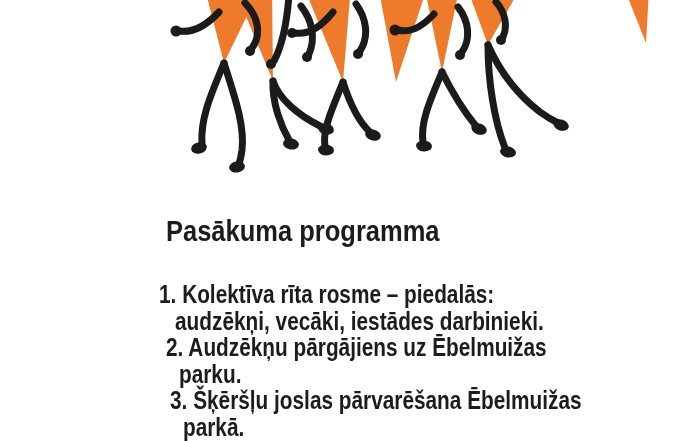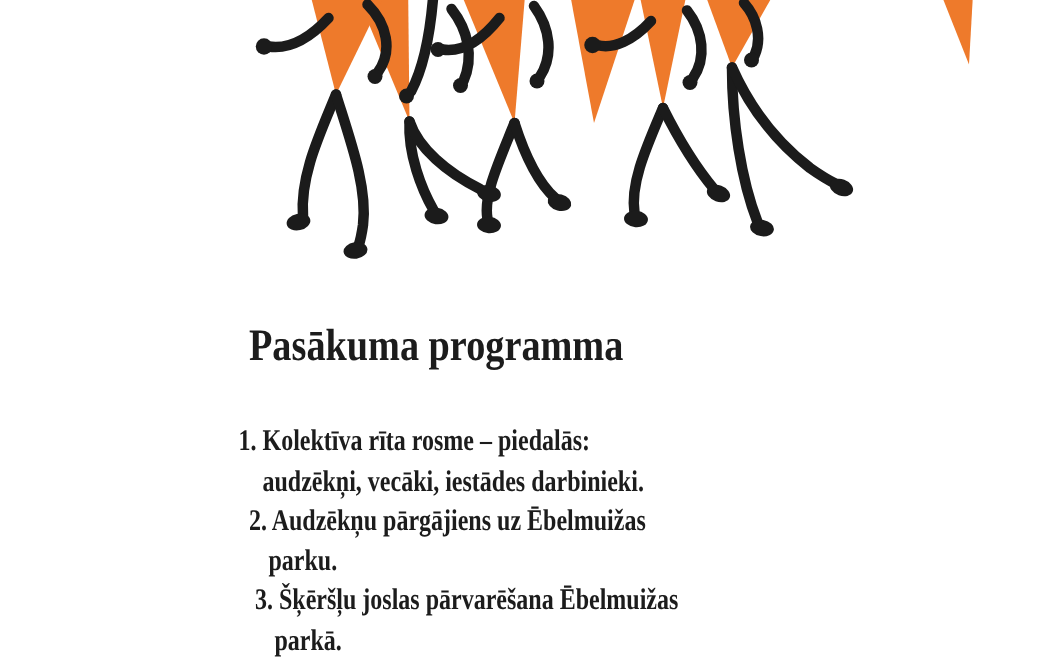--- a/index.html
+++ b/index.html
@@ -6,21 +6,21 @@
     margin: 0;
     padding: 0;
     background: #ffffff;
   }
   .poster {
     position: relative;
     width: 700px;
     height: 441px;
     background: #ffffff;
     overflow: hidden;
-    font-family: Liberation Serif, serif;
+    font-family: Liberation Sans, sans-serif;
     color: #1c1c1c;
   }
   .art {
     position: absolute;
     top: 0;
     left: 0;
     display: block;
   }
   .title {
     position: absolute;
@@ -31,21 +31,21 @@
     line-height: 34px;
     font-weight: bold;
     white-space: nowrap;
     transform: scaleX(0.85);
     transform-origin: 0 0;
   }
   .program {
     position: absolute;
     left: 159px;
     top: 281px;
-    font-size: 20px;
+    font-size: 26px;
     line-height: 26.5px;
     font-weight: bold;
   }
   .pl {
     white-space: nowrap;
     transform: scaleX(0.80);
     transform-origin: 0 50%;
   }
   .pl.i1 { margin-left: 16px; }
   .pl.i2 { margin-left: 7px; }

